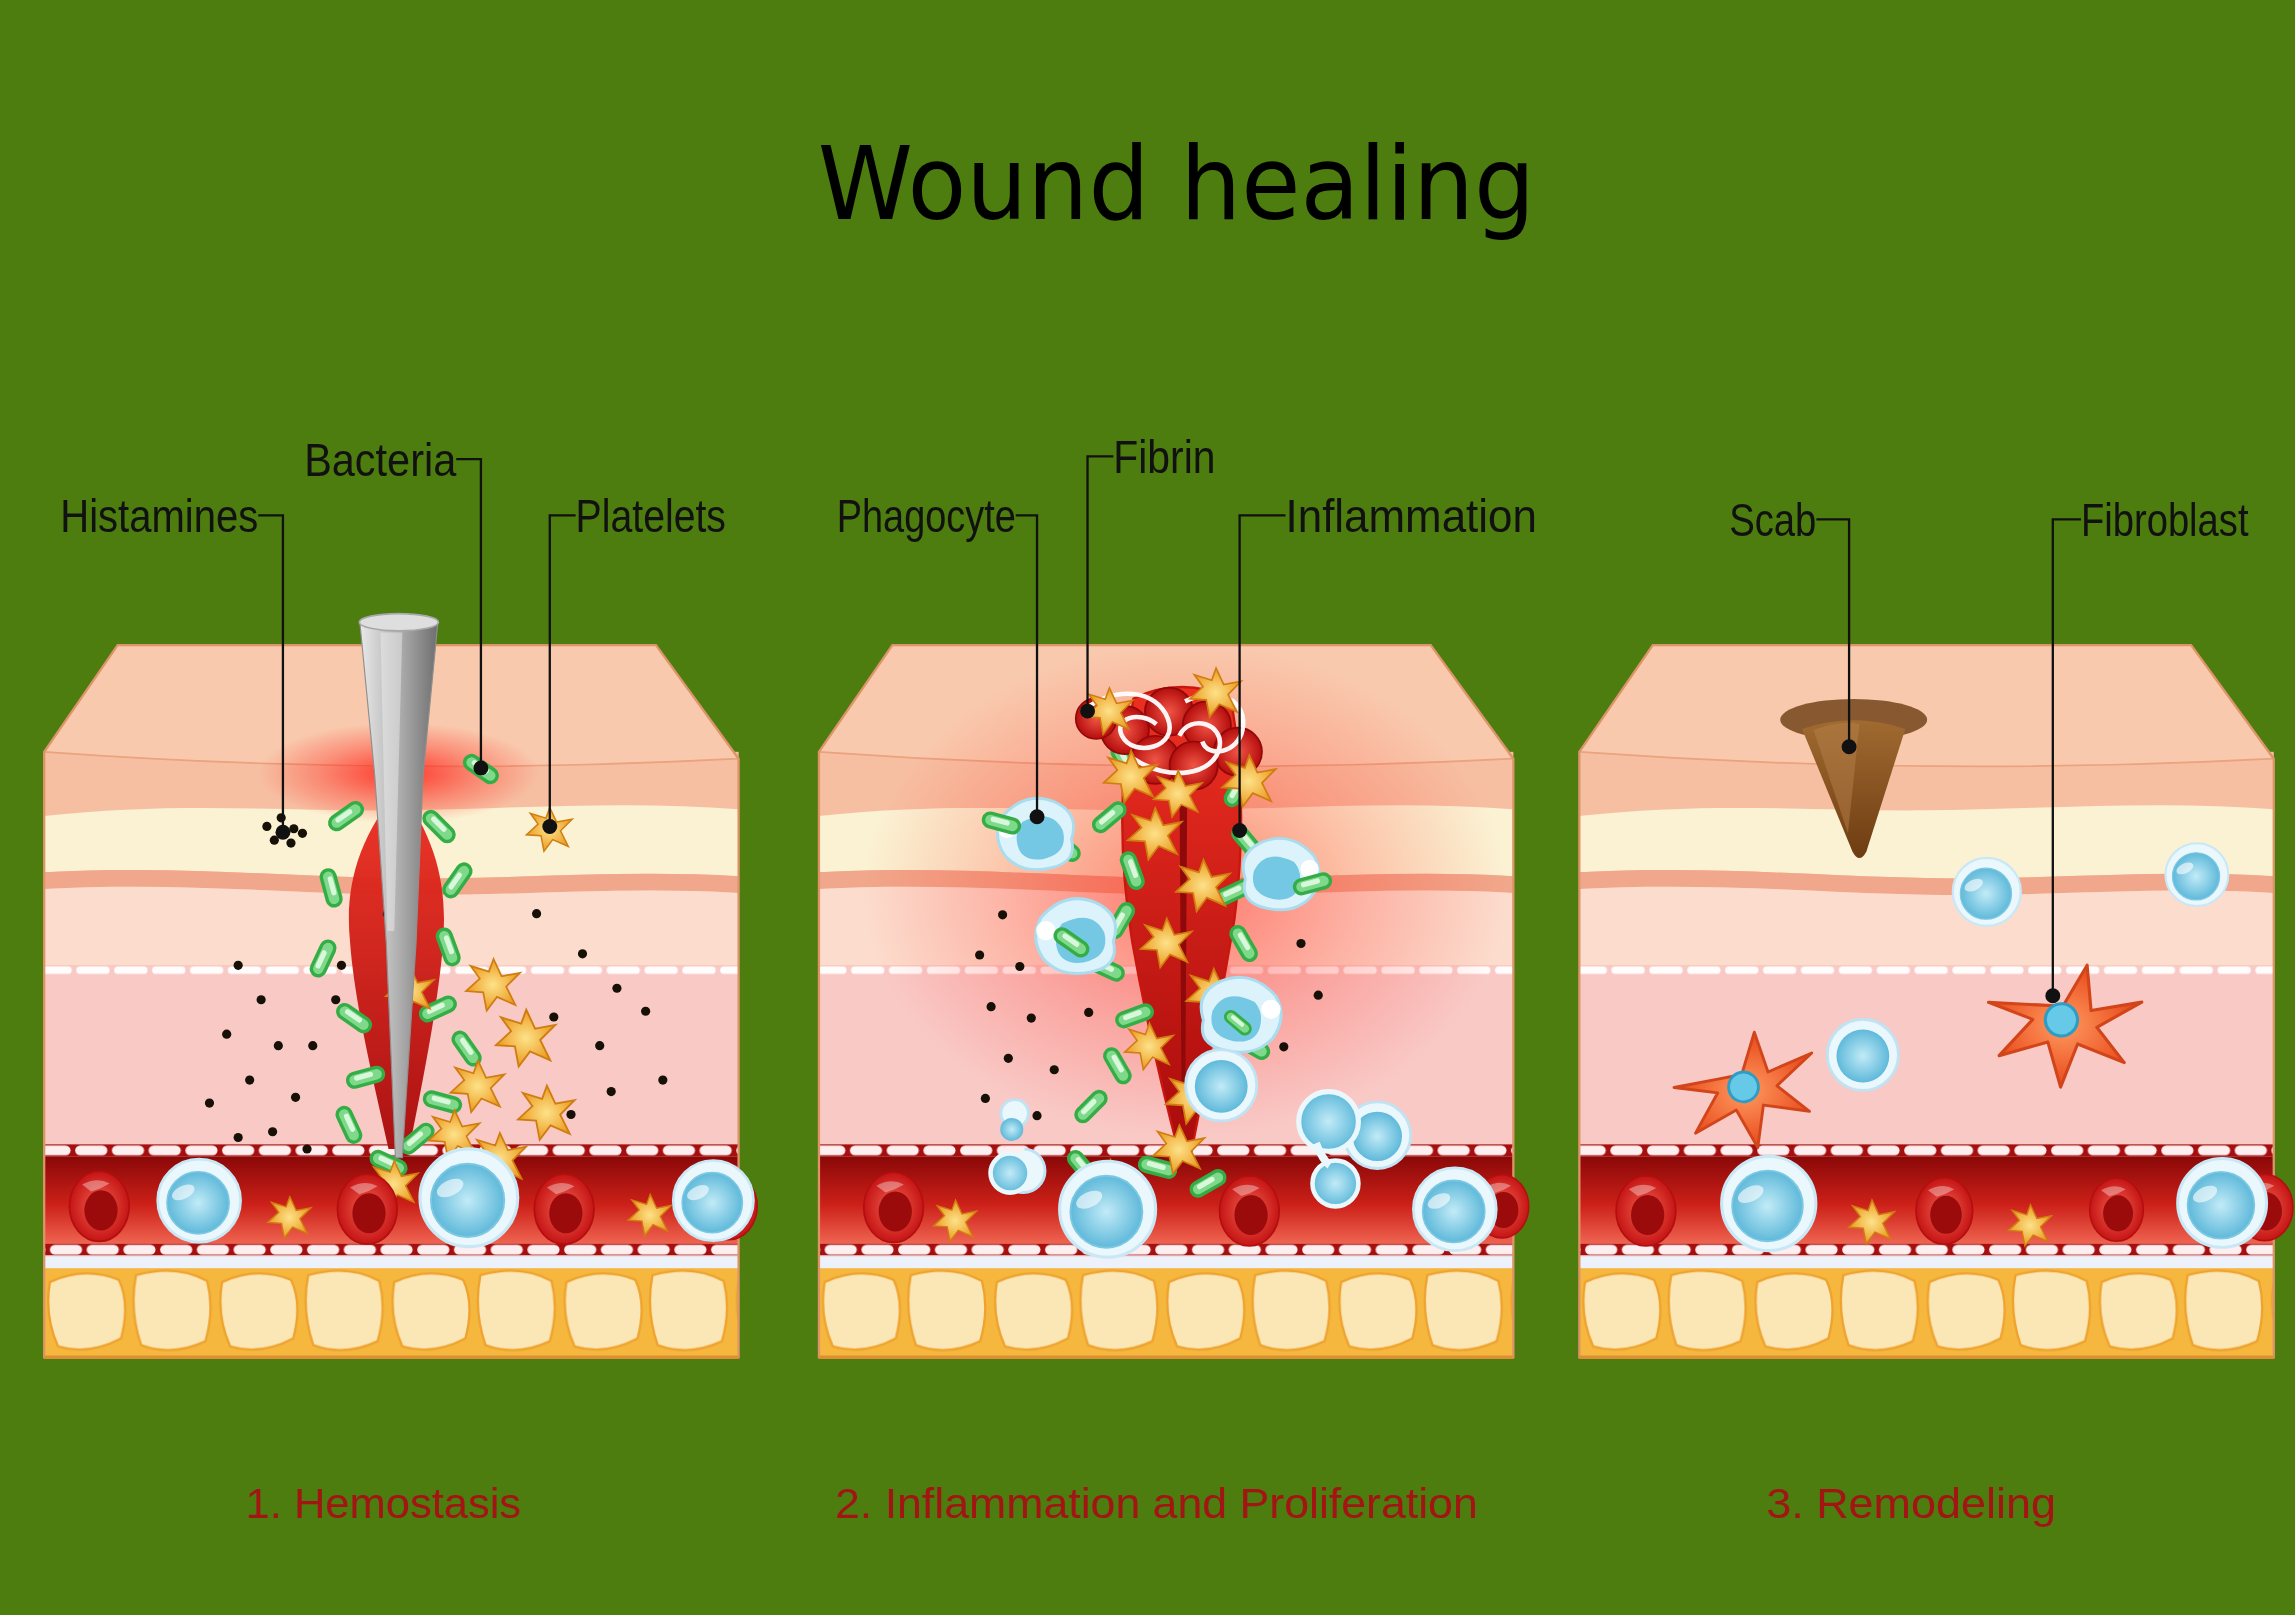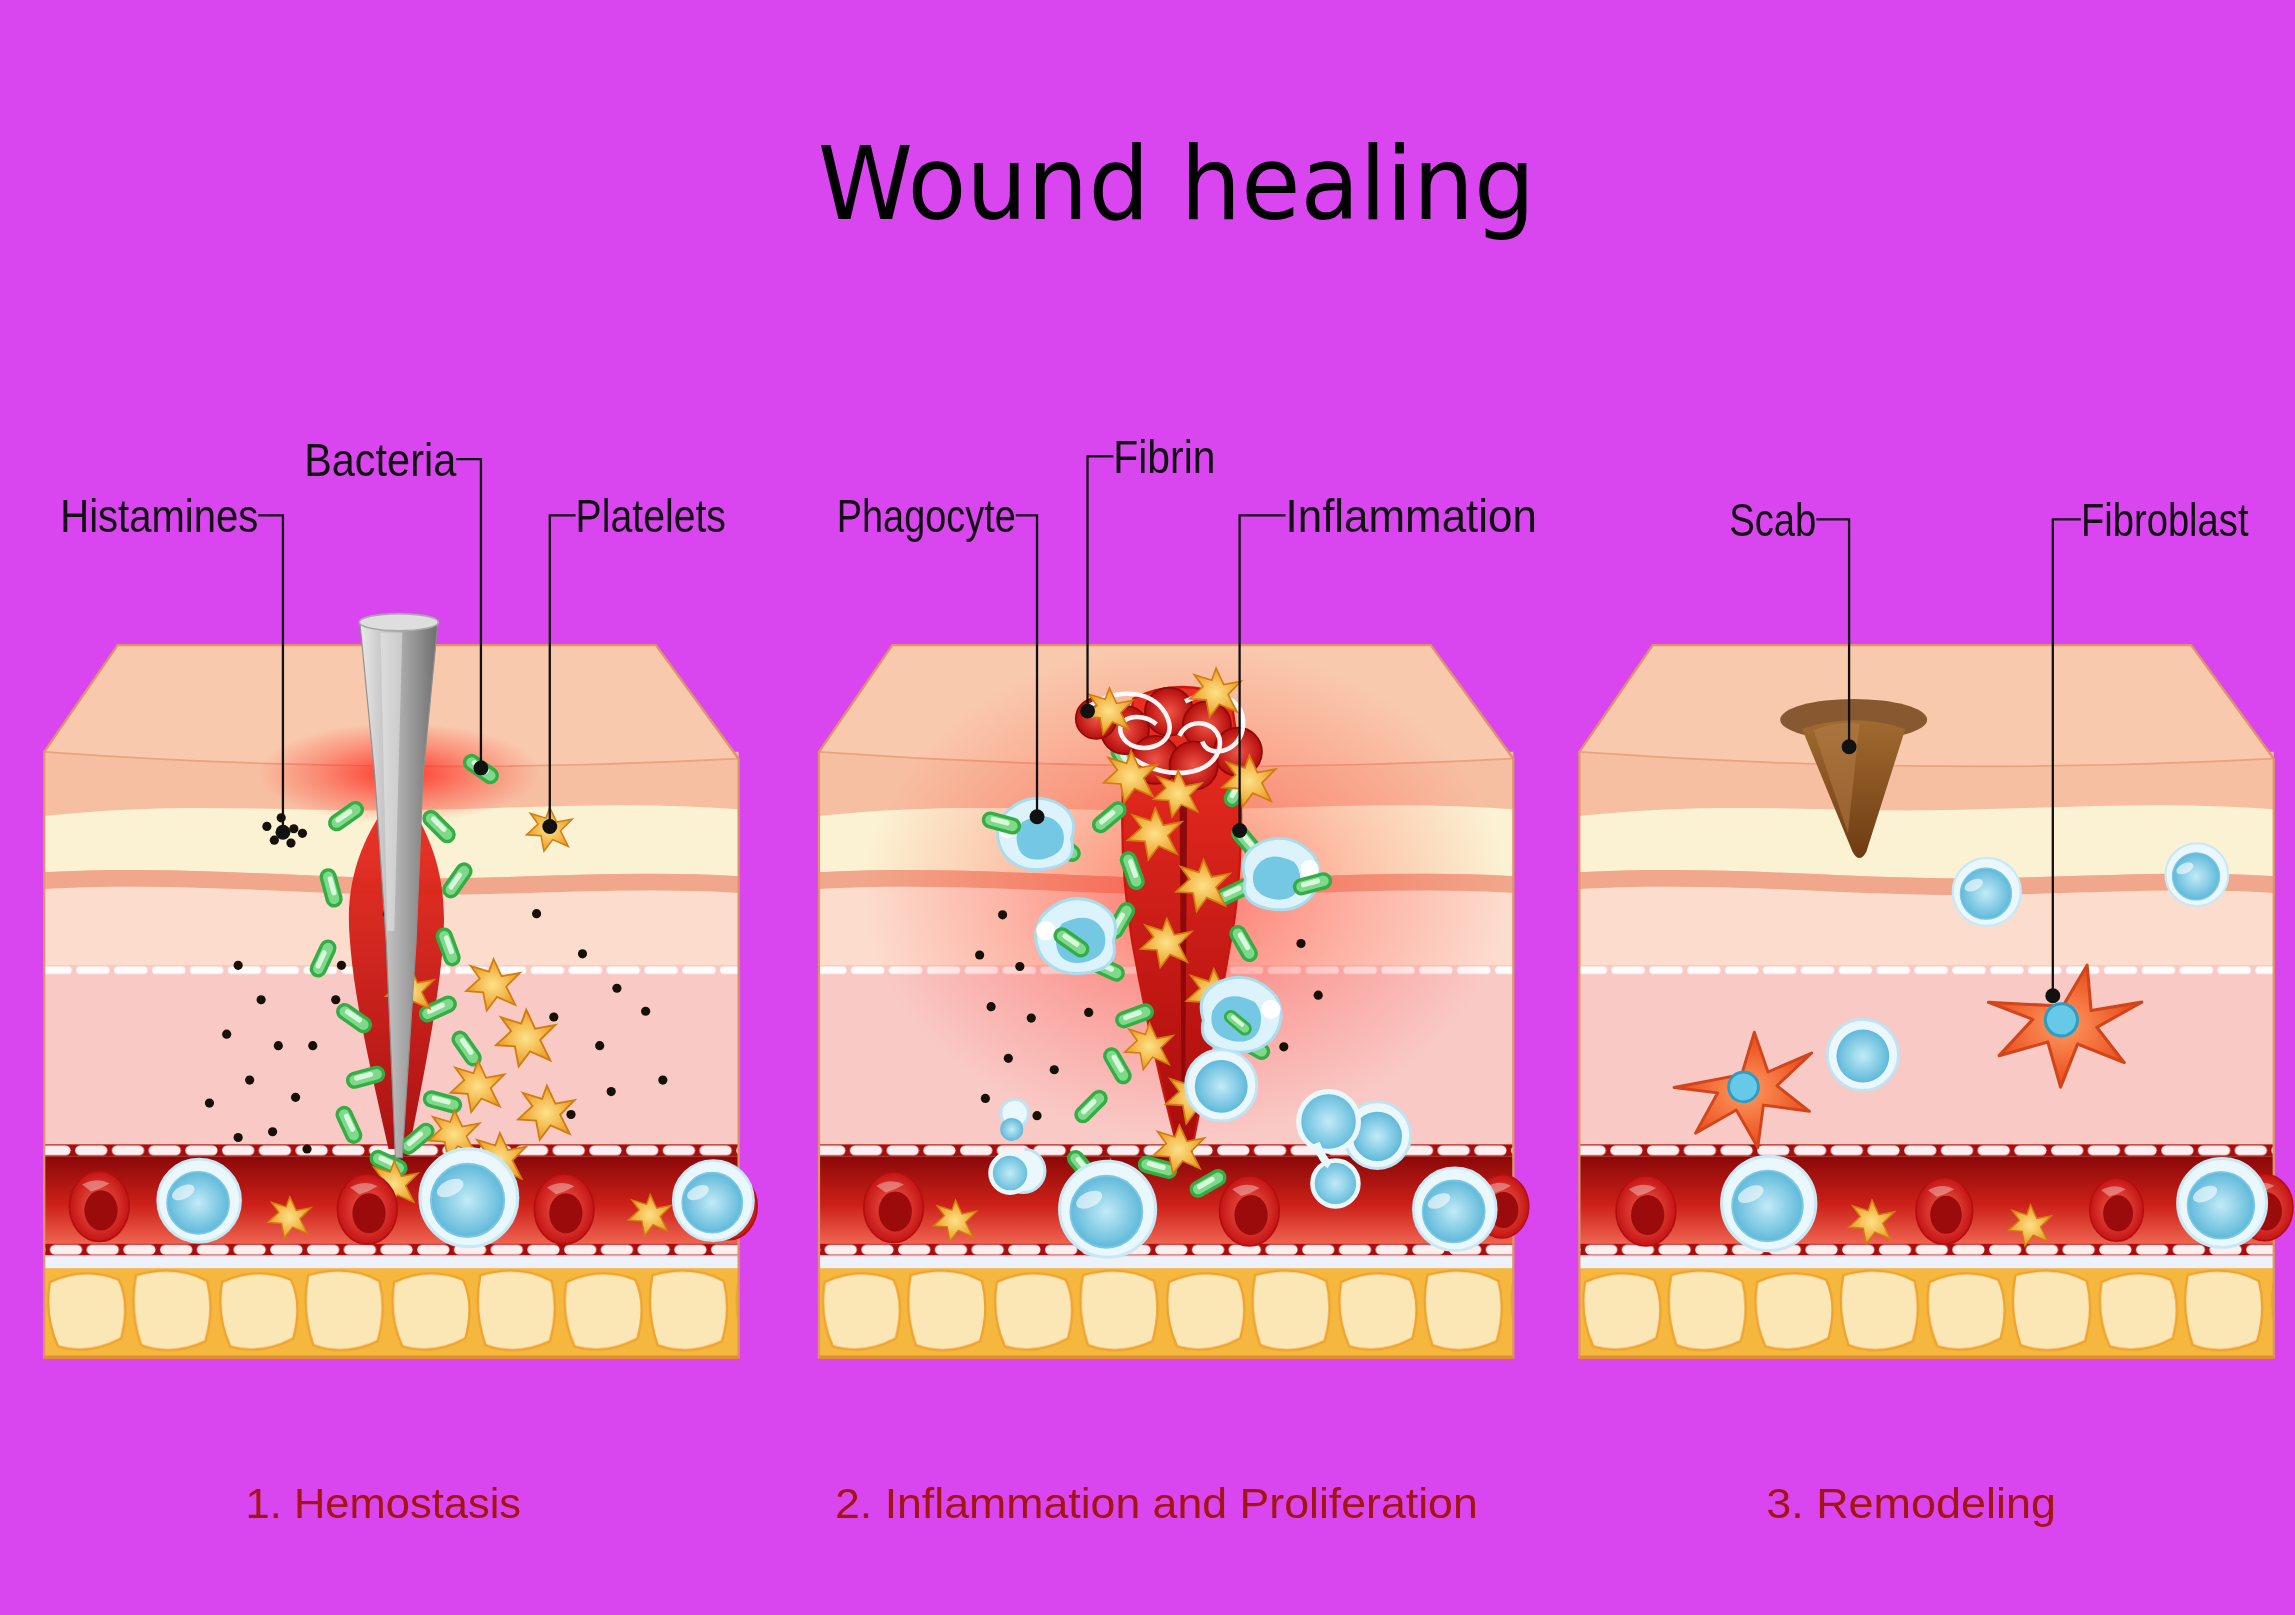--- a/index.html
+++ b/index.html
@@ -1,16 +1,16 @@
 <!DOCTYPE html>
 <html style="font-size:9.2px"><head>
 <meta charset="utf-8">
 <style>
   html,body{margin:0;padding:0;background:#ffffff;}
-  #stage{position:relative;width:2295px;height:1615px;background:#d946ef;overflow:hidden;}
+  #stage{position:relative;width:2295px;height:1615px;background:#4d7c0f;overflow:hidden;}
   svg{position:absolute;left:0;top:0;}
   text{font-family:"Liberation Sans",sans-serif;}
   .lbl{fill:#111111;font-size:80px;}
   .cap{font-size:74px;}
   .ttl{font-family:"DejaVu Sans",sans-serif;font-size:176px;fill:#000;}
 </style>
 </head>
 <body>
 
 <div id="stage">

